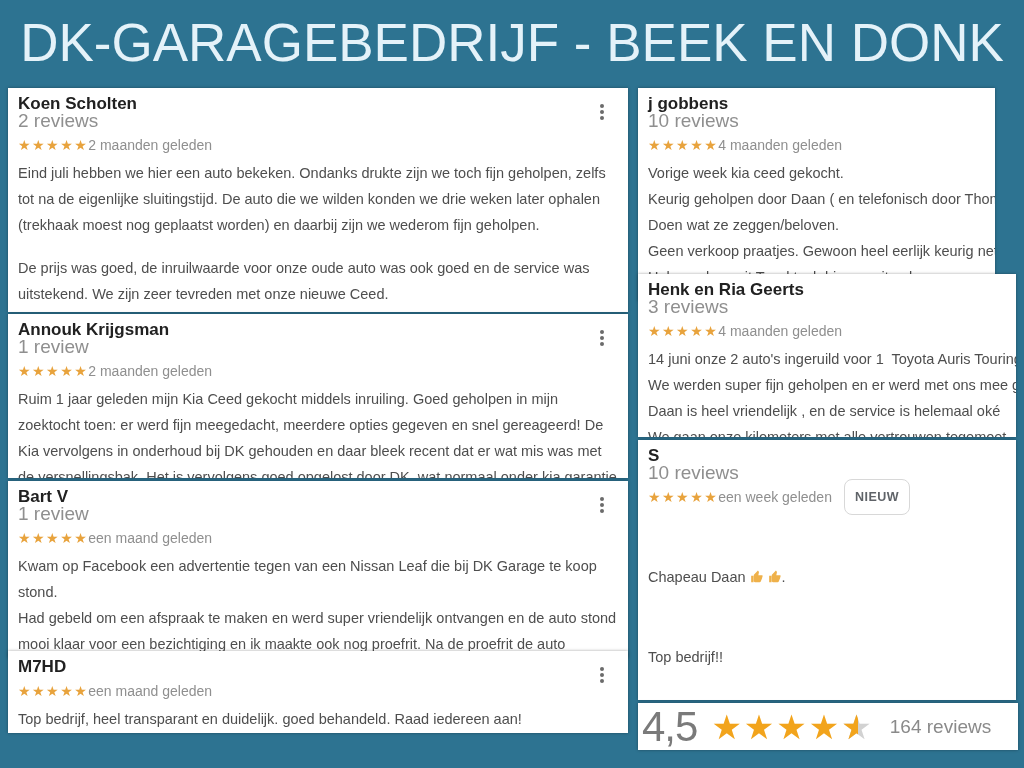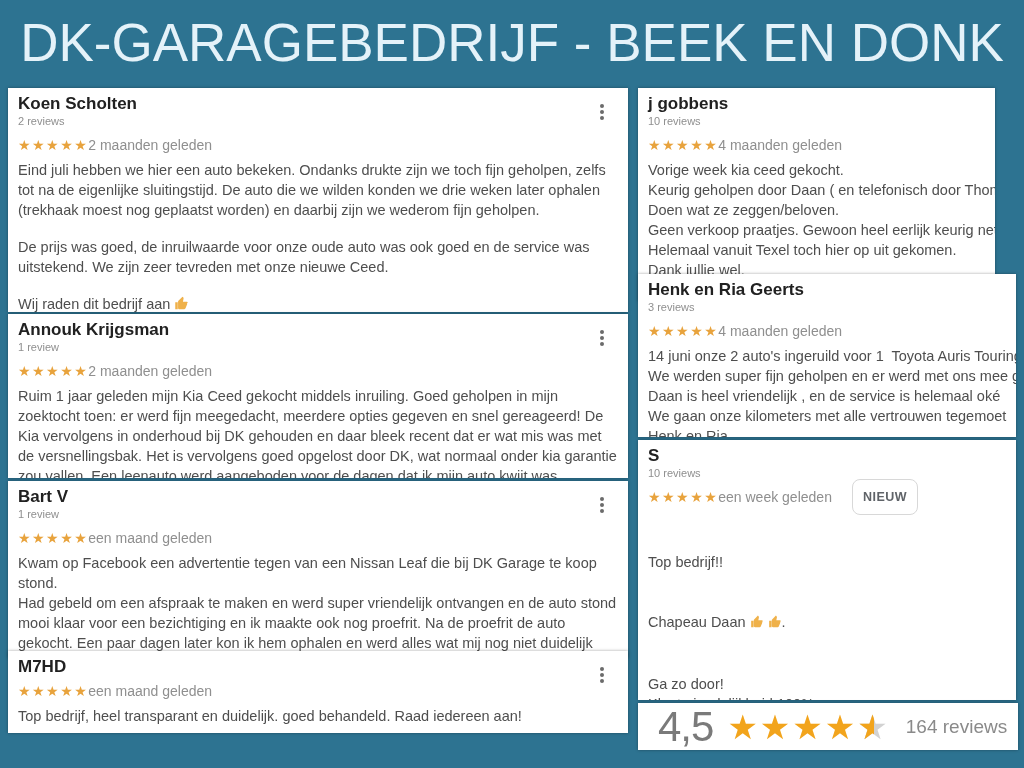--- a/index.html
+++ b/index.html
@@ -12,51 +12,51 @@
     position:absolute;top:12px;left:0;width:1024px;
     text-align:center;font-size:53px;font-weight:400;color:#e4f2f9;
     white-space:nowrap;letter-spacing:0px;
   }
   .card{
     position:absolute;background:#ffffff;box-sizing:border-box;
     padding:7px 10px;overflow:hidden;
     box-shadow:0 0 3px rgba(0,0,0,.35);
   }
   .name{font-size:17px;line-height:17px;font-weight:bold;color:#212121;}
-  .meta{font-size:11px;line-height:16px;color:#8f8f8f;margin-top:1px;}
+  .meta{font-size:19px;line-height:16px;color:#8f8f8f;margin-top:1px;}
   .stars-row{display:flex;align-items:center;margin-top:6px;height:19px;}
   .stars{font-size:14px;letter-spacing:1.5px;color:#e8a33d;white-space:nowrap;}
   .date{font-size:14px;color:#8f8f8f;}
   .badge{
-    display:inline-block;margin-left:20px;padding:10px 10px;
+    display:inline-block;margin-left:12px;padding:10px 10px;
     border:1px solid #d8d8d8;border-radius:8px;background:#fff;
     font-size:12.5px;font-weight:bold;color:#5f6368;letter-spacing:.5px;
   }
-  .body{font-size:14.5px;line-height:20px;color:#4e4e4e;margin-top:6px;}
+  .body{font-size:14.5px;line-height:26px;color:#4e4e4e;margin-top:6px;}
   .body p{margin:0 0 17px 0;}
   .body p:last-child{margin-bottom:0;}
   .pre{white-space:pre;}
   .pre-line{white-space:pre-line;}
   .kebab{
     position:absolute;top:16px;right:24px;width:4px;height:4px;border-radius:50%;
     background:#6b6b6b;box-shadow:0 6px 0 #6b6b6b,0 12px 0 #6b6b6b;cursor:pointer;
   }
   .thumb{display:inline-block;vertical-align:-2px;margin-left:4px;}
   
   #card-koen   {left:8px;  top:88px;  width:620px;height:224px;}
   #card-annouk {left:8px;  top:314px; width:620px;height:164px;}
   #card-bart   {left:8px;  top:481px; width:620px;height:177px;}
   #card-m7hd   {left:8px;  top:651px; width:620px;height:82px;}
   #card-jgobbens{left:638px;top:88px; width:357px;height:213px;padding-right:2px;}
   #card-henk   {left:638px;top:274px; width:378px;height:163px;padding-right:17px;}
   #card-s      {left:638px;top:440px; width:378px;height:260px;padding-right:2px;}
   
   #summary{
     left:638px;top:703px;width:380px;height:47px;
-    display:flex;align-items:center;padding:0 20px;
+    display:flex;align-items:center;padding:0 4px;
   }
   .sum-rating{font-size:42px;color:#7a7a7a;letter-spacing:-1px;}
   .sum-stars{font-size:34px;line-height:34px;color:#f2a41c;margin-left:14px;letter-spacing:2px;white-space:nowrap;}
   .half{position:relative;display:inline-block;color:#d2d2d2;}
   .half .h-fill{
     position:absolute;left:0;top:0;width:52%;overflow:hidden;color:#f2a41c;
   }
   .sum-count{font-size:19px;color:#8a8a8a;margin-left:16px;white-space:nowrap;}
 </style>
 </head>
@@ -145,26 +145,26 @@
 
 <div class="card" id="card-s">
   <div class="name">S</div>
   <div class="meta">10 reviews</div>
   <div class="stars-row">
     <span class="stars">★★★★★</span>
     <span class="date">een week geleden</span>
     <span class="badge">NIEUW</span>
   </div>
   <div class="body pre">
-    <div>Top bedrijf!!</div>
     <div><span>Chapeau Daan</span><span class="thumb"><svg width="14" height="14" viewBox="0 0 24 24" fill="#efb14a">
             <path d="M2 10h4v11H2zm20 1c0-1.1-.9-2-2-2h-5.7l.95-4.57c.05-.22.07-.45.07-.68 0-.62-.26-1.19-.67-1.6L13.6 1 7.07 7.53C6.7 7.89 6.5 8.39 6.5 8.91V19c0 1.1.9 2 2 2h8.1c.83 0 1.54-.5 1.84-1.22l2.42-6.05c.09-.23.14-.47.14-.73v-2z"></path>
           </svg></span><span class="thumb"><svg width="14" height="14" viewBox="0 0 24 24" fill="#efb14a">
             <path d="M2 10h4v11H2zm20 1c0-1.1-.9-2-2-2h-5.7l.95-4.57c.05-.22.07-.45.07-.68 0-.62-.26-1.19-.67-1.6L13.6 1 7.07 7.53C6.7 7.89 6.5 8.39 6.5 8.91V19c0 1.1.9 2 2 2h8.1c.83 0 1.54-.5 1.84-1.22l2.42-6.05c.09-.23.14-.47.14-.73v-2z"></path>
           </svg></span><span>.</span></div>
+    <div>Top bedrijf!!</div>
     <div>Ga zo door!
 Klantvriendelijkheid 100%.
 Vertrouwen 100%.
 Kom zeker weer eens terug.
 
 Vriendelijke groet,
 
 Suus</div>
   </div>
 </div>

